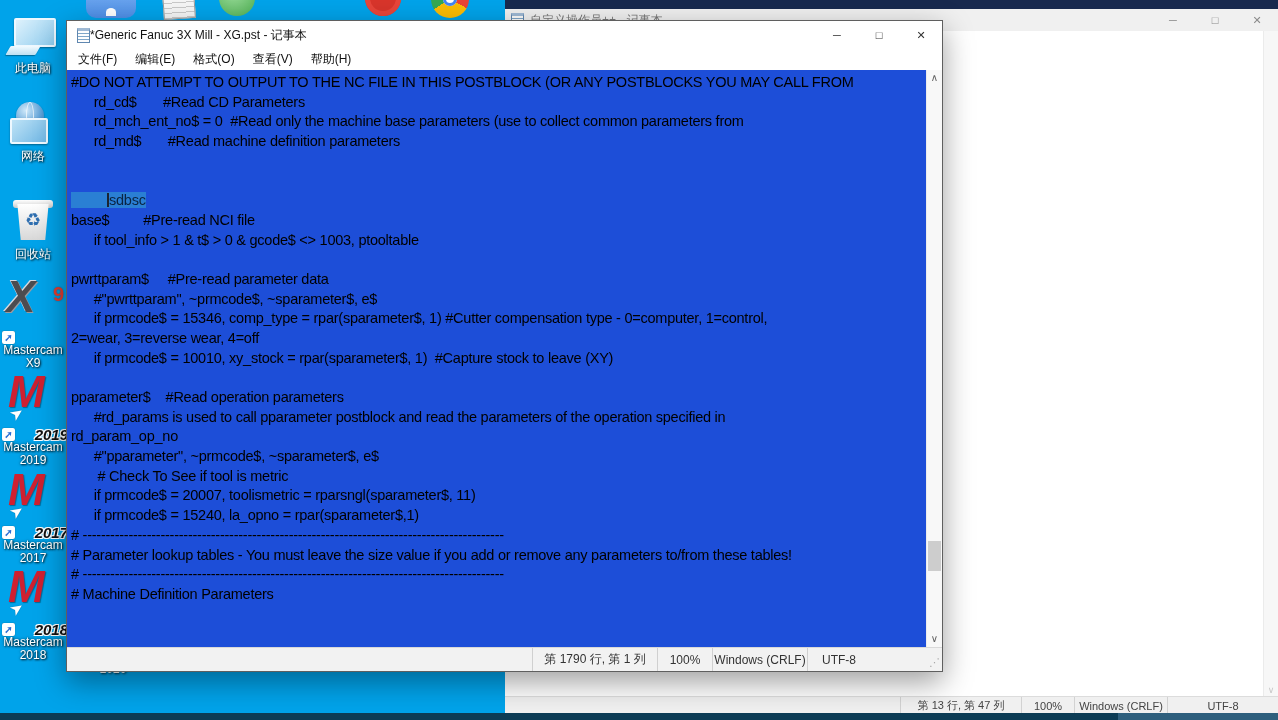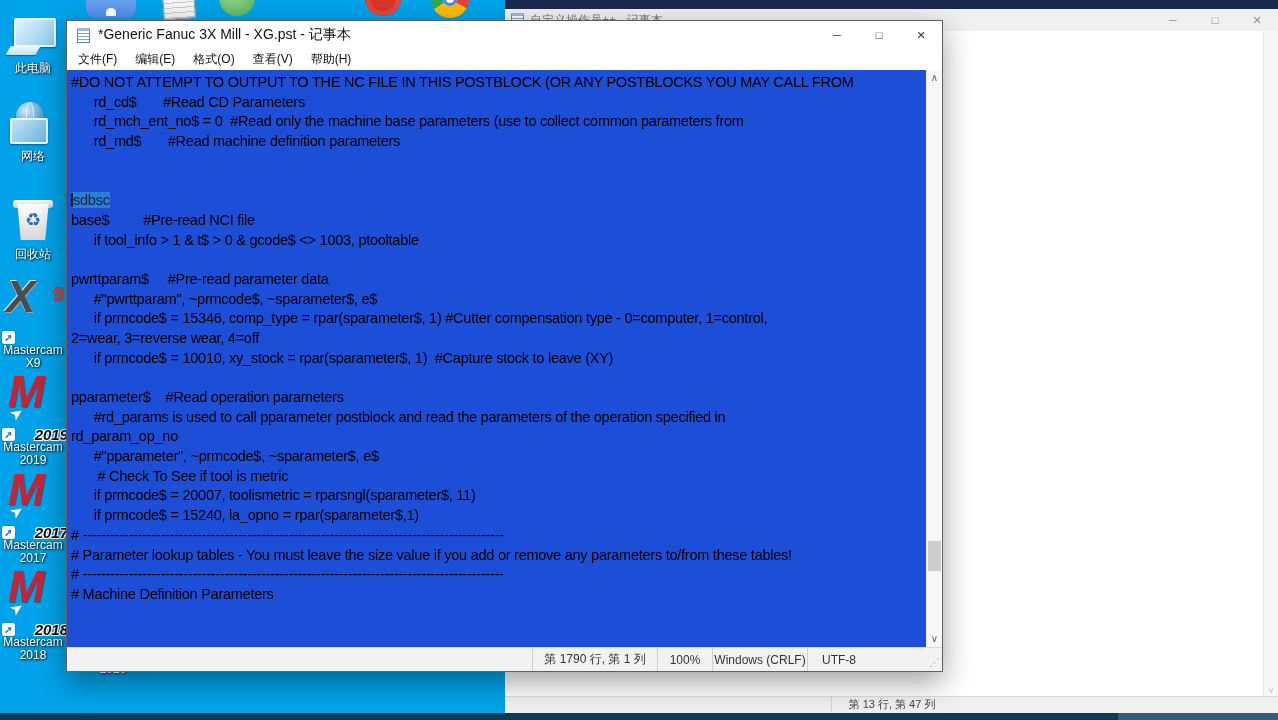--- a/index.html
+++ b/index.html
@@ -9,21 +9,21 @@
   
   .bg-window{position:absolute;left:505px;top:0;width:773px;height:714px;z-index:1;}
   .bg-topstrip{position:absolute;left:0;top:0;right:0;height:9px;background:#18294e;}
   .bg-titlebar{position:absolute;left:0;top:9px;right:0;height:22px;background:#f0f0f0;display:flex;align-items:center;color:#777;font-size:12px;}
   .bg-title{margin-left:6px;white-space:nowrap;overflow:hidden;}
   .bg-controls{margin-left:auto;display:flex;}
   .bg-controls .wc{width:42px;height:22px;display:flex;align-items:center;justify-content:center;color:#8a8a8a;font-size:11px;}
   .bg-body{position:absolute;left:0;top:31px;right:0;height:666px;background:#ffffff;}
   .bg-vscroll{position:absolute;right:0;top:0;bottom:0;width:14px;background:#f7f7f7;border-left:1px solid #ebebeb;color:#c7c7c7;font-size:9px;text-align:center;}
   .bg-vscroll .chv-dn{position:absolute;bottom:2px;left:0;right:0;}
-  .bg-status{position:absolute;left:0;bottom:0;right:0;height:17px;background:#f0f0f0;border-top:1px solid #dcdcdc;display:flex;align-items:center;font-size:11px;color:#444;flex-direction:column;}
+  .bg-status{position:absolute;left:0;bottom:0;right:0;height:17px;background:#f0f0f0;border-top:1px solid #dcdcdc;display:flex;align-items:center;font-size:11px;color:#444;}
   .bg-status .cell{height:100%;display:flex;align-items:center;justify-content:center;border-left:1px solid #d2d2d2;}
 
   
   .taskbar{position:absolute;left:0;top:713px;width:1278px;height:7px;background:#0c3c55;z-index:8;}
   .taskbar .tray{position:absolute;right:0;top:0;width:160px;height:7px;background:#2e5f7d;}
 
   
   .dicon{position:absolute;left:0;width:66px;text-align:center;color:#fff;font-size:12px;z-index:2;line-height:13px;}
   .dicon .art{position:relative;height:48px;margin-bottom:2px;}
   .dlabel{text-shadow:1px 1px 2px rgba(0,0,0,.85),0 0 3px rgba(0,0,0,.6);}
@@ -57,29 +57,29 @@
   .p-red{left:365px;top:-20px;width:36px;height:36px;border-radius:50%;background:#d8352b;box-shadow:inset 0 0 0 5px #e8453a;}
   .p-chrome{left:431px;top:-20px;width:38px;height:38px;border-radius:50%;background:conic-gradient(#ea4335 0 33%,#fbbc05 33% 66%,#34a853 66% 100%);}
   .p-chrome:after{content:"";position:absolute;left:12px;top:12px;width:14px;height:14px;border-radius:50%;background:#fff;box-shadow:inset 0 0 0 3px #4285f4;}
   .label2020{position:absolute;left:80px;top:662px;width:66px;text-align:center;color:#fff;font-size:12px;z-index:1;text-shadow:1px 1px 2px rgba(0,0,0,.85);}
 
   
   .np-window{position:absolute;left:66px;top:20px;width:877px;height:652px;background:#fff;border:1px solid #5f5f5f;box-sizing:border-box;box-shadow:0 10px 28px rgba(0,0,0,.38);z-index:5;}
   .np-titlebar{position:absolute;left:0;top:0;right:0;height:28px;background:#ffffff;display:flex;align-items:center;}
   .np-icon{width:13px;height:15px;margin-left:10px;background:#fdfdfd;border:1px solid #5f87b0;border-top:3px solid #9fb9d4;box-sizing:border-box;
     background-image:repeating-linear-gradient(#fdfdfd 0 2px,#7fa6c8 2px 3px);}
-  .np-title{margin-left:8px;font-size:14px;color:#111;white-space:nowrap;}
+  .np-title{font-size:12px;color:#111;white-space:nowrap;}
   .np-controls{margin-left:auto;display:flex;height:100%;}
   .np-controls .wc{width:42px;height:100%;display:flex;align-items:center;justify-content:center;color:#333;font-size:11px;}
   .np-menubar{position:absolute;left:0;top:28px;right:0;height:21px;background:#ffffff;display:flex;align-items:center;padding-left:2px;font-size:12px;color:#111;}
   .menu-item{padding:0 9px;height:100%;display:flex;align-items:center;}
   .np-text{position:absolute;left:0;top:49px;right:15px;bottom:24px;background:#1d4ed8;overflow:hidden;padding:3px 0 0 4px;
     font-size:14.5px;letter-spacing:-0.25px;line-height:19.7px;color:#000;}
   .code-line{height:19.7px;white-space:pre;}
-  .sel{background:#2a7fd4;color:#0b2440;}
+  .sel{background:#2a7fd4;color:#0b2440;padding-left:36px;}
   .caret{display:inline-block;width:2px;height:14px;background:#1b2430;vertical-align:-2px;margin-right:0px;}
   .np-vscroll{position:absolute;top:49px;right:0;width:15px;bottom:24px;background:#f8f8f8;border-left:1px solid #ececec;}
   .np-vscroll .chv{position:absolute;left:0;right:0;text-align:center;color:#606060;font-size:10px;line-height:12px;}
   .np-vscroll .chv-up{top:2px;}
   .np-vscroll .chv-down{bottom:2px;}
   .np-thumb{position:absolute;left:1px;right:1px;top:471px;height:30px;background:#cdcdcd;}
   .np-status{position:absolute;left:0;right:0;bottom:0;height:24px;background:#f2f2f2;border-top:1px solid #d9d9d9;display:flex;align-items:center;font-size:12px;color:#333;box-sizing:border-box;}
   .np-status .cell{height:100%;display:flex;align-items:center;justify-content:center;border-left:1px solid #d0d0d0;box-sizing:border-box;}
   .cell-spacer{flex:1;border-left:none !important;}
   .grip{position:absolute;right:2px;bottom:2px;color:#a9a9a9;font-size:11px;}

